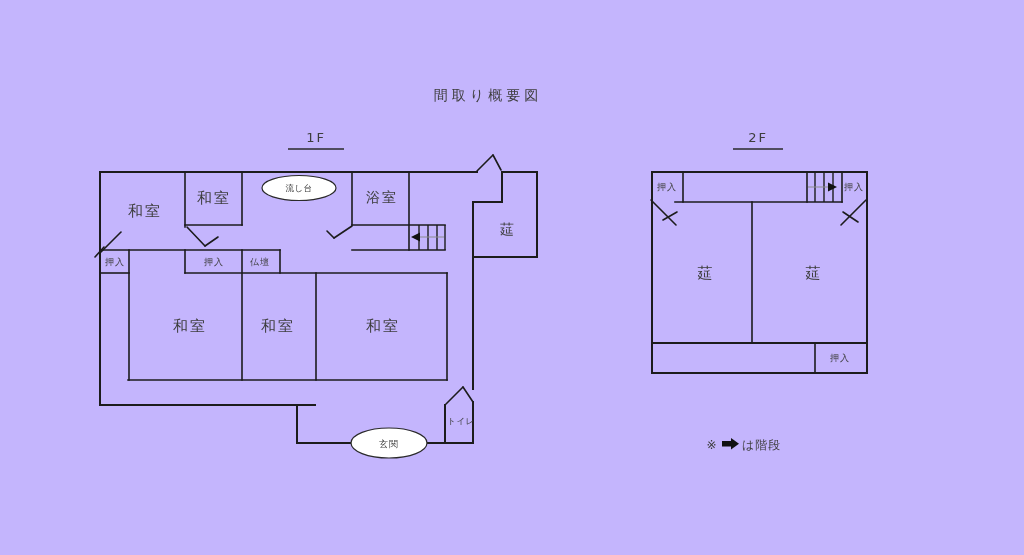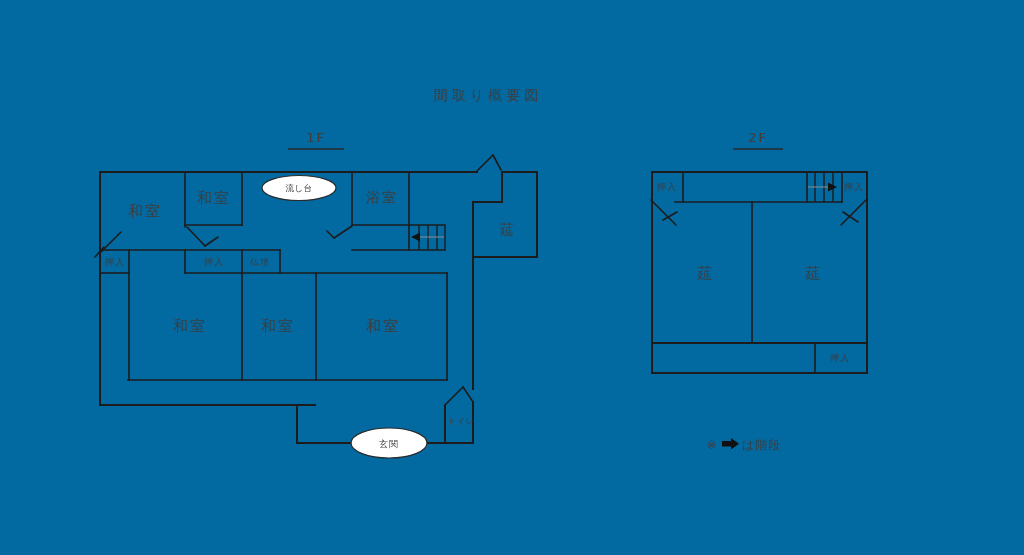--- a/index.html
+++ b/index.html
@@ -1,16 +1,16 @@
 <!DOCTYPE html>
 <html><head>
 <meta charset="utf-8">
 <style>
   html,body{margin:0;padding:0;background:#ffffff;}
-  .canvas{position:relative;width:1024px;height:555px;background:#0369a1;overflow:hidden;
+  .canvas{position:relative;width:1024px;height:555px;background:#c4b5fd;overflow:hidden;
           font-family:"DejaVu Sans","Liberation Sans",sans-serif;}
   svg text{fill:#3d3d3d;font-family:"DejaVu Sans","Liberation Sans",sans-serif;}
   .t-title{font-size:14px;letter-spacing:4px;}
   .t-floor{font-size:13px;letter-spacing:2px;}
   .t-room{font-size:15px;letter-spacing:2px;}
   .t-room-md{font-size:14px;letter-spacing:2px;}
   .t-small{font-size:9px;letter-spacing:1px;}
   .t-tiny{font-size:8.5px;letter-spacing:0.5px;}
   .t-note{font-size:12px;letter-spacing:1px;}
   .wall{stroke:#1c1c1c;stroke-width:2;fill:none;stroke-linecap:square;}

